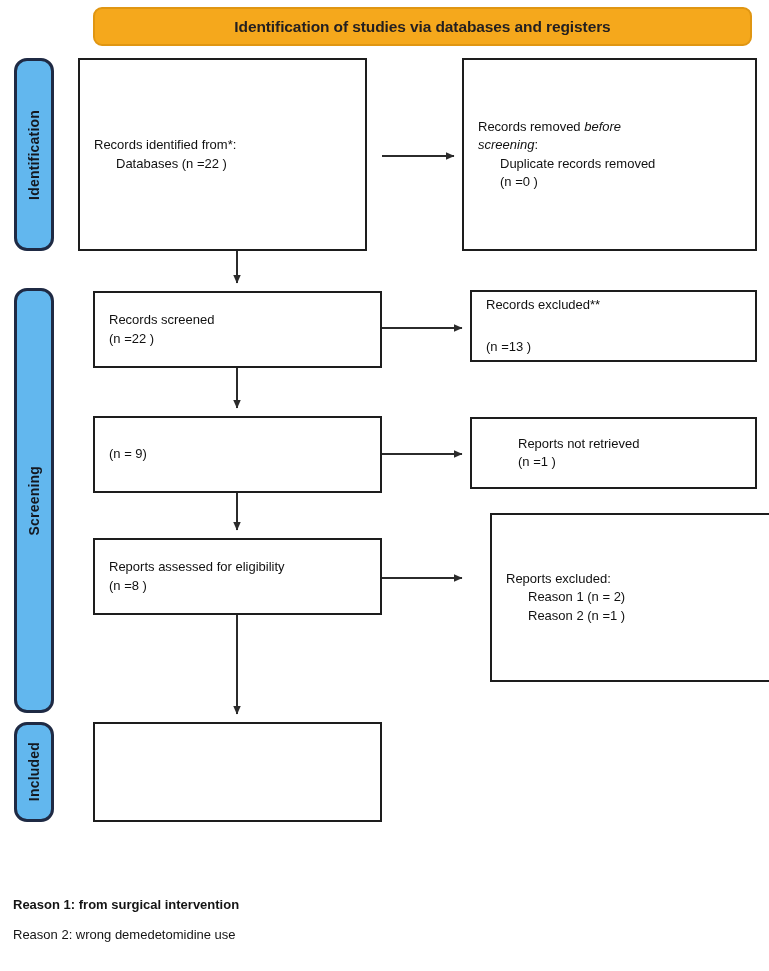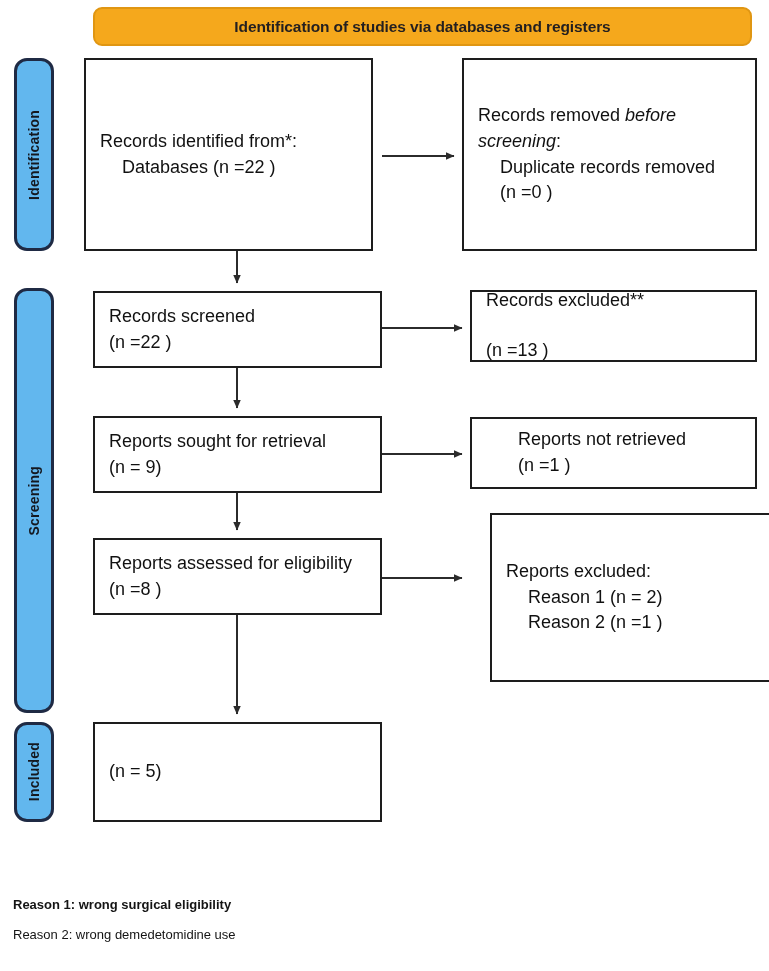--- a/index.html
+++ b/index.html
@@ -72,30 +72,30 @@
   
   .box {
     position: absolute;
     background: #ffffff;
     border: 2px solid #1d1d1d;
     box-sizing: border-box;
     padding: 0 14px;
     display: flex;
     flex-direction: column;
     justify-content: center;
-    font-size: 18px;
+    font-size: 13px;
     line-height: 1.42;
     color: #111111;
   }
   .box .line { white-space: pre; }
   .box .indent { padding-left: 22px; }
   .box em { font-style: italic; }
 
   
-  .box-l1 { left: 84px; top: 58px;  width: 289px; height: 193px; }
+  .box-l1 { left: 78px; top: 58px;  width: 289px; height: 193px; }
   .box-l2 { left: 93px; top: 291px; width: 289px; height: 77px;  }
   .box-l3 { left: 93px; top: 416px; width: 289px; height: 77px;  }
   .box-l4 { left: 93px; top: 538px; width: 289px; height: 77px;  }
   .box-l5 { left: 93px; top: 722px; width: 289px; height: 100px; }
 
   
   .box-r1 { left: 462px; top: 58px;  width: 295px; height: 193px; }
   .box-r2 { left: 470px; top: 290px; width: 287px; height: 72px; gap: 24px;  }
   .box-r3 { left: 470px; top: 417px; width: 287px; height: 72px; padding-left: 46px;  }
   .box-r4 { left: 470px; top: 513px; width: 287px; height: 169px; margin-left: 20px; }
@@ -167,31 +167,29 @@
     <div class="line">Records identified from*:</div>
     <div class="line indent">Databases (n =22 )</div>
   </div>
 
   <div class="box box-l2">
     <div class="line">Records screened</div>
     <div class="line">(n =22 )</div>
   </div>
 
   <div class="box box-l3">
-    <div class="line">Reports sought for retrieval</div>
     <div class="line">(n = 9)</div>
   </div>
 
   <div class="box box-l4">
     <div class="line">Reports assessed for eligibility</div>
     <div class="line">(n =8 )</div>
   </div>
 
   <div class="box box-l5">
-    <div class="line">(n = 5)</div>
   </div>
 
   <div class="box box-r1">
     <div class="line"><span>Records removed </span><em>before</em></div>
     <div class="line"><em>screening</em><span>:</span></div>
     <div class="line indent">Duplicate records removed</div>
     <div class="line indent">(n =0 )</div>
   </div>
 
   <div class="box box-r2">
@@ -204,17 +202,17 @@
     <div class="line">(n =1 )</div>
   </div>
 
   <div class="box box-r4">
     <div class="line">Reports excluded:</div>
     <div class="line indent">Reason 1 (n = 2)</div>
     <div class="line indent">Reason 2 (n =1 )</div>
   </div>
 
   <div class="footnotes">
-    <div class="footnote bold">Reason 1: wrong surgical eligibility</div>
+    <div class="footnote bold">Reason 1: from surgical intervention</div>
     <div class="footnote">Reason 2: wrong demedetomidine use</div>
   </div>
 
 </div>
 
 </body></html>

